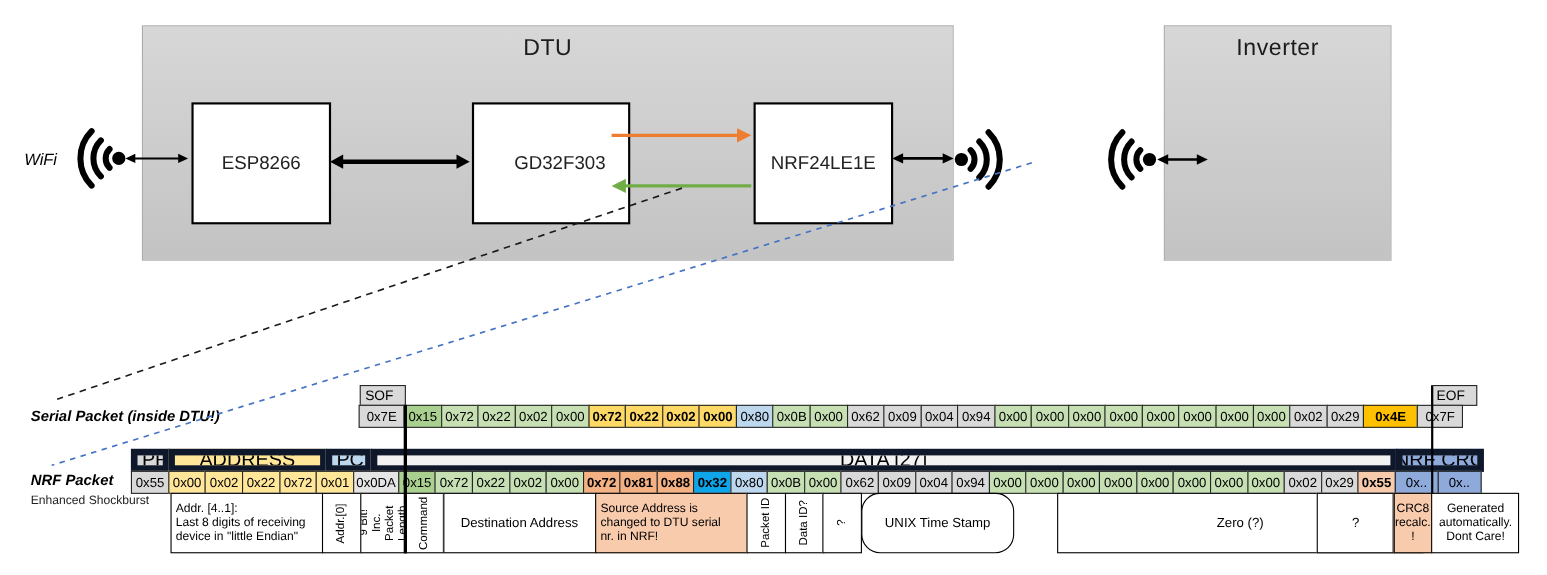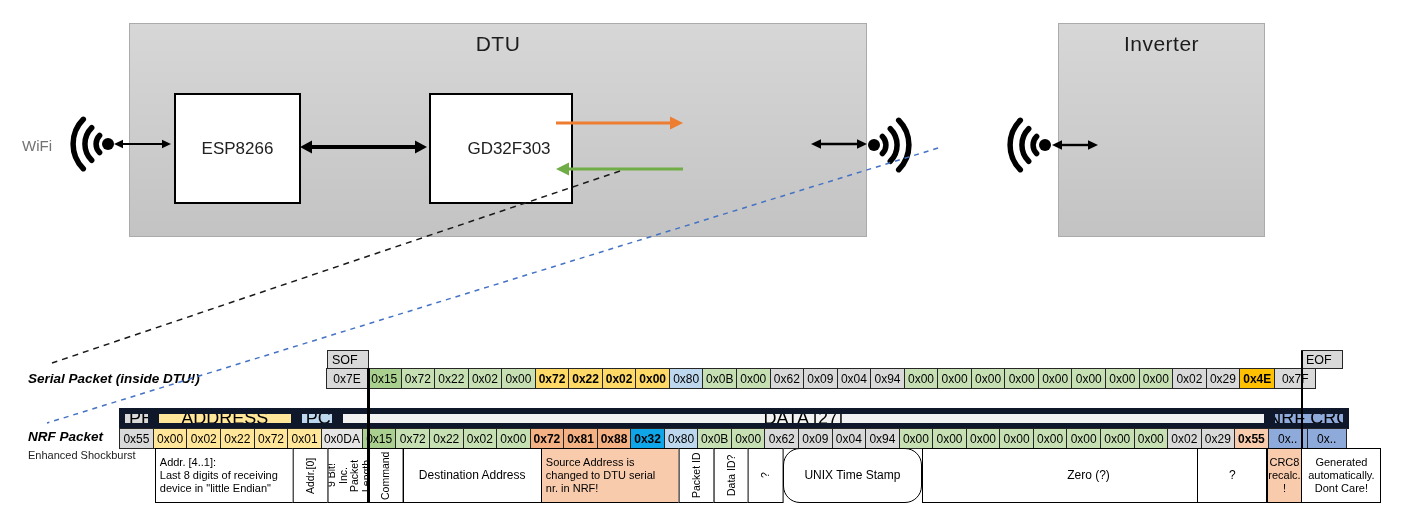--- a/index.html
+++ b/index.html
@@ -6,21 +6,21 @@
   body{font-family:"Liberation Sans",sans-serif;color:#000;}
   #canvas{position:relative;width:1406px;height:523px;overflow:hidden;background:#fff;}
 
   
   .bigbox{position:absolute;background:linear-gradient(180deg,#d7d7d7 0%,#cbcbcb 60%,#c3c3c3 100%);
           border:1px solid #ababab;}
   .box-title{position:absolute;top:8px;left:0;width:100%;text-align:center;
              font-size:21px;letter-spacing:.5px;color:#1c1c1c;}
   .chip{position:absolute;background:#fff;border:2.5px solid #000;
         display:flex;align-items:center;justify-content:center;font-size:17px;color:#222;}
-  .wifi-label{position:absolute;font-size:15px;color:#737373;}
+  .wifi-label{position:absolute;font-size:15px;color:#000000;font-style:italic;}
 
   
   .pkt-label{position:absolute;font-size:13.5px;font-weight:bold;font-style:italic;white-space:nowrap;}
   .sub-label{position:absolute;font-size:11px;color:#222;white-space:nowrap;}
   .row{position:absolute;display:flex;}
   .cell{height:21px;box-sizing:border-box;border:1px solid #262626;margin-left:-1px;
         display:flex;align-items:center;justify-content:center;
         font-size:12px;flex:0 0 auto;white-space:nowrap;overflow:hidden;}
   .hcell{height:21px;box-sizing:border-box;border:6px solid #0f172a;margin-left:-1px;
          display:flex;align-items:center;font-size:18px;flex:0 0 auto;white-space:nowrap;overflow:hidden;}
@@ -44,20 +44,23 @@
 
   <div class="bigbox" style="left:129px;top:23px;width:736px;height:212px;">
     <div class="box-title">DTU</div>
   </div>
   <div class="chip" style="left:174px;top:93px;width:123px;height:107px;">
     <span>ESP8266</span>
   </div>
   <div class="chip" style="left:429px;top:93px;width:124px;height:107px;padding-left:16px;">
     <span>GD32F303</span>
   </div>
+  <div class="chip" style="left:685px;top:93px;width:123px;height:107px;">
+    <span>NRF24LE1E</span>
+  </div>
 
   <div class="bigbox" style="left:1058px;top:23px;width:205px;height:212px;">
     <div class="box-title">Inverter</div>
   </div>
 
   <div class="wifi-label" style="left:22px;top:137px;">WiFi</div>
 
   <div class="pkt-label" style="left:28px;top:371px;">Serial Packet (inside DTU!)</div>
   <div class="pkt-label" style="left:28px;top:429px;">NRF Packet</div>
   <div class="sub-label" style="left:28px;top:449px;">Enhanced Shockburst</div>
@@ -86,21 +89,21 @@
       <div class="cell" style="width: 34.55px; background: rgb(198, 224, 180);">0x00</div>
       <div class="cell" style="width: 34.55px; background: rgb(198, 224, 180);">0x00</div>
       <div class="cell" style="width: 34.55px; background: rgb(198, 224, 180);">0x00</div>
       <div class="cell" style="width: 34.55px; background: rgb(198, 224, 180);">0x00</div>
       <div class="cell" style="width: 34.55px; background: rgb(198, 224, 180);">0x00</div>
       <div class="cell" style="width: 34.55px; background: rgb(198, 224, 180);">0x00</div>
       <div class="cell" style="width: 34.55px; background: rgb(198, 224, 180);">0x00</div>
       <div class="cell" style="width: 34.55px; background: rgb(198, 224, 180);">0x00</div>
       <div class="cell" style="width: 34.55px; background: rgb(217, 217, 217);">0x02</div>
       <div class="cell" style="width: 34.55px; background: rgb(217, 217, 217);">0x29</div>
-      <div class="cell" style="width: 36px; background: rgb(255, 192, 0); font-weight: 700;">0x4E</div>
+      <div class="cell" style="width: 50px; background: rgb(255, 192, 0); font-weight: 700;">0x4E</div>
       <div class="cell" style="width: 42px; background: rgb(217, 217, 217);">0x7F</div>
     </div>
 
   <div class="row" style="left:120px;top:408px;">
     <div class="hcell left" style="width:34.8px;background:var(--pal-gray);">PRE</div>
     <div class="hcell center" style="width:144px;background:var(--pal-yellow);">ADDRESS</div>
     <div class="hcell left" style="width:42px;background:var(--pal-blue_light);">PCF</div>
     <div class="hcell center" style="width:932.9px;background:var(--pal-lightgray);">DATA [27]</div>
     <div class="hcell center" style="width:80px;background:var(--pal-blue_crc);">NRF CRC</div>
   </div>
@@ -154,21 +157,21 @@
 Length</div>
       <div class="ann rot" style="left: 368px; width: 35.6px;">Command</div>
       <div class="ann" style="left: 402.6px; width: 139.2px;">Destination Address</div>
       <div class="ann left small" style="left: 540.8px; width: 139.2px; background: rgb(248, 203, 173);">Source Address is
 changed to DTU serial
 nr. in NRF!</div>
       <div class="ann rot" style="left: 679px; width: 35.6px;">Packet ID</div>
       <div class="ann rot" style="left: 713.6px; width: 35.6px;">Data ID?</div>
       <div class="ann rot" style="left: 748.2px; width: 35.6px;">?</div>
       <div class="ann" style="left: 782.8px; width: 139.2px; border-radius: 17px;">UNIX Time Stamp</div>
-      <div class="ann" style="left: 922px; width: 333px;">Zero (?)</div>
+      <div class="ann" style="left: 961px; width: 333px;">Zero (?)</div>
       <div class="ann" style="left: 1197.4px; width: 70.1px;">?</div>
       <div class="ann small" style="left: 1266.5px; width: 35.9px; background: rgb(248, 203, 173);">CRC8
 recalc.
 !</div>
       <div class="ann small" style="left: 1301.4px; width: 80px;">Generated
 automatically.
 Dont Care!</div>
     </div>
 
   <div class="vline" style="left:367px;top:368px;width:2.5px;height:135px;"></div>

